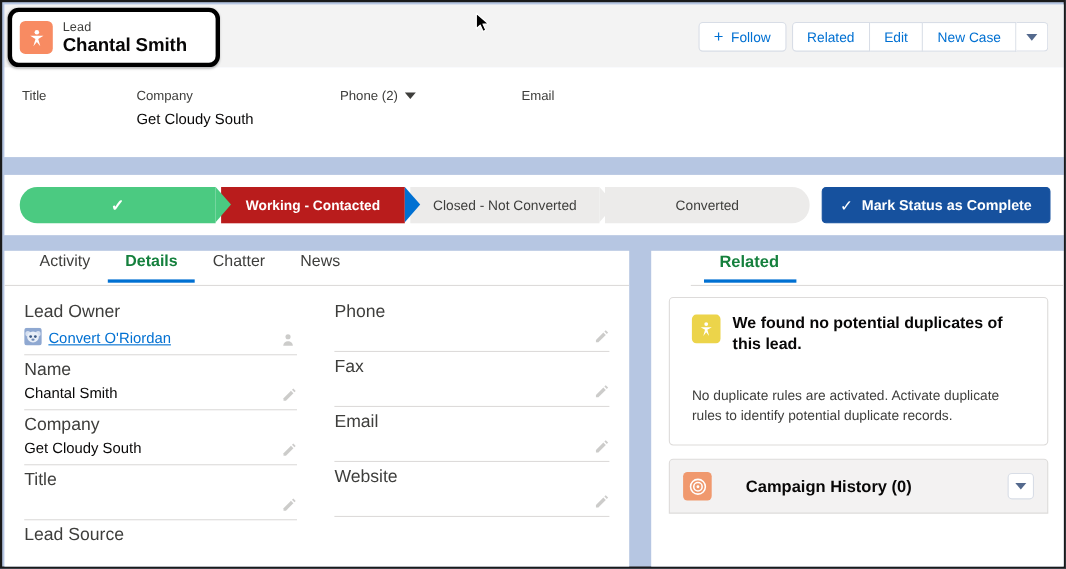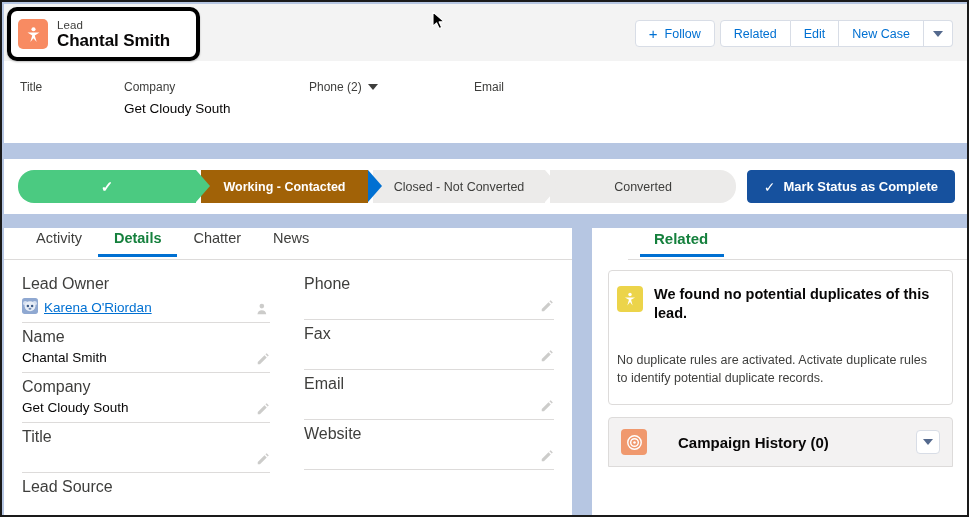--- a/index.html
+++ b/index.html
@@ -150,21 +150,21 @@
     position: absolute; right: -14px; top: 0;
     width: 0; height: 0;
     border-top: 16.5px solid transparent;
     border-bottom: 16.5px solid transparent;
     border-left: 14px solid #ecebea;
     z-index: 2;
   }
   .path-step:last-child::after { display: none; }
   .path-step.done { background: #4bca81; color: #ffffff; }
   .path-step.done::after { border-left-color: #4bca81; }
-  .path-step.current { background: #a16207; color: #ffffff; font-weight: bold; text-align: right; }
+  .path-step.current { background: #b91c1c; color: #ffffff; font-weight: bold; text-align: right; }
   .path-step.current::after { border-left-color: #0070d2; }
   .check-mark { font-size: 15px; color: #fff; font-weight: bold; }
 
   .mark-complete {
     position: absolute; right: 14px; top: 11px;
     height: 33px;
     background: #16519e;
     border: 1px solid #16519e;
     border-radius: 4px;
     color: #ffffff;
@@ -253,21 +253,21 @@
   }
 
   
   .related-body { padding: 10px 16px 0 16px; }
   .card {
     border: 1px solid #dddbda;
     border-radius: 4px;
     background: #ffffff;
     margin-bottom: 12px;
   }
-  .dup-card { padding: 14px 14px 16px 8px; }
+  .dup-card { padding: 14px 14px 16px 20px; }
   .dup-head { display: flex; align-items: flex-start; }
   .dup-icon {
     width: 26px; height: 26px; border-radius: 4px;
     background: #ecd44a;
     display: flex; align-items: center; justify-content: center;
     flex: 0 0 auto; margin-right: 11px; margin-top: 1px;
   }
   .dup-title {
     font-size: 14.5px; font-weight: bold; color: #080707;
     line-height: 1.33;
@@ -414,21 +414,21 @@
               <svg width="16" height="16" viewBox="0 0 24 24" aria-hidden="true">
                 <rect width="24" height="24" rx="4" fill="#8fa8d1"></rect>
                 <ellipse cx="5" cy="8" rx="3.4" ry="3.6" fill="#d6e0f0"></ellipse>
                 <ellipse cx="19" cy="8" rx="3.4" ry="3.6" fill="#d6e0f0"></ellipse>
                 <ellipse cx="12" cy="12.5" rx="8" ry="7.5" fill="#e8eef7"></ellipse>
                 <circle cx="8.8" cy="12" r="1.9" fill="#3c5a86"></circle>
                 <circle cx="15.2" cy="12" r="1.9" fill="#3c5a86"></circle>
                 <ellipse cx="12" cy="16.2" rx="2.2" ry="1.5" fill="#6d87b3"></ellipse>
               </svg>
             </span>
-            <a class="field-value link">Karena O'Riordan</a>
+            <a class="field-value link">Convert O'Riordan</a>
           </div>
           <span class="edit-pencil">
             <svg width="14" height="14" viewBox="0 0 24 24" aria-hidden="true">
               <circle cx="10" cy="7" r="4" fill="#706e6b"></circle>
               <path d="M2.5 21 c0-4.3 3.4-7 7.5-7 s7.5 2.7 7.5 7 z" fill="#706e6b"></path>
             </svg>
           </span>
         </div>
 
         <div class="field">

